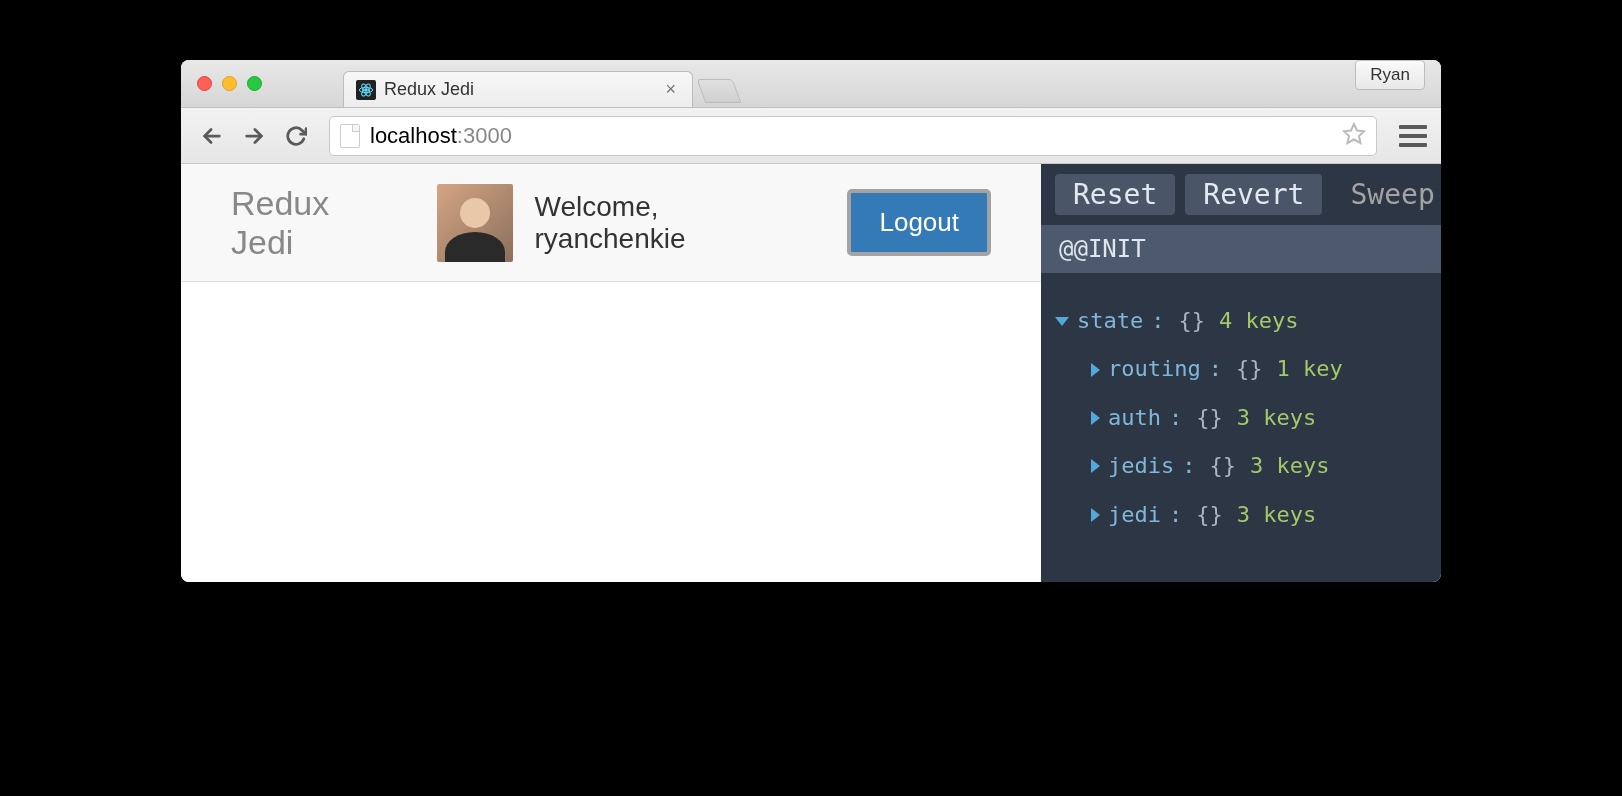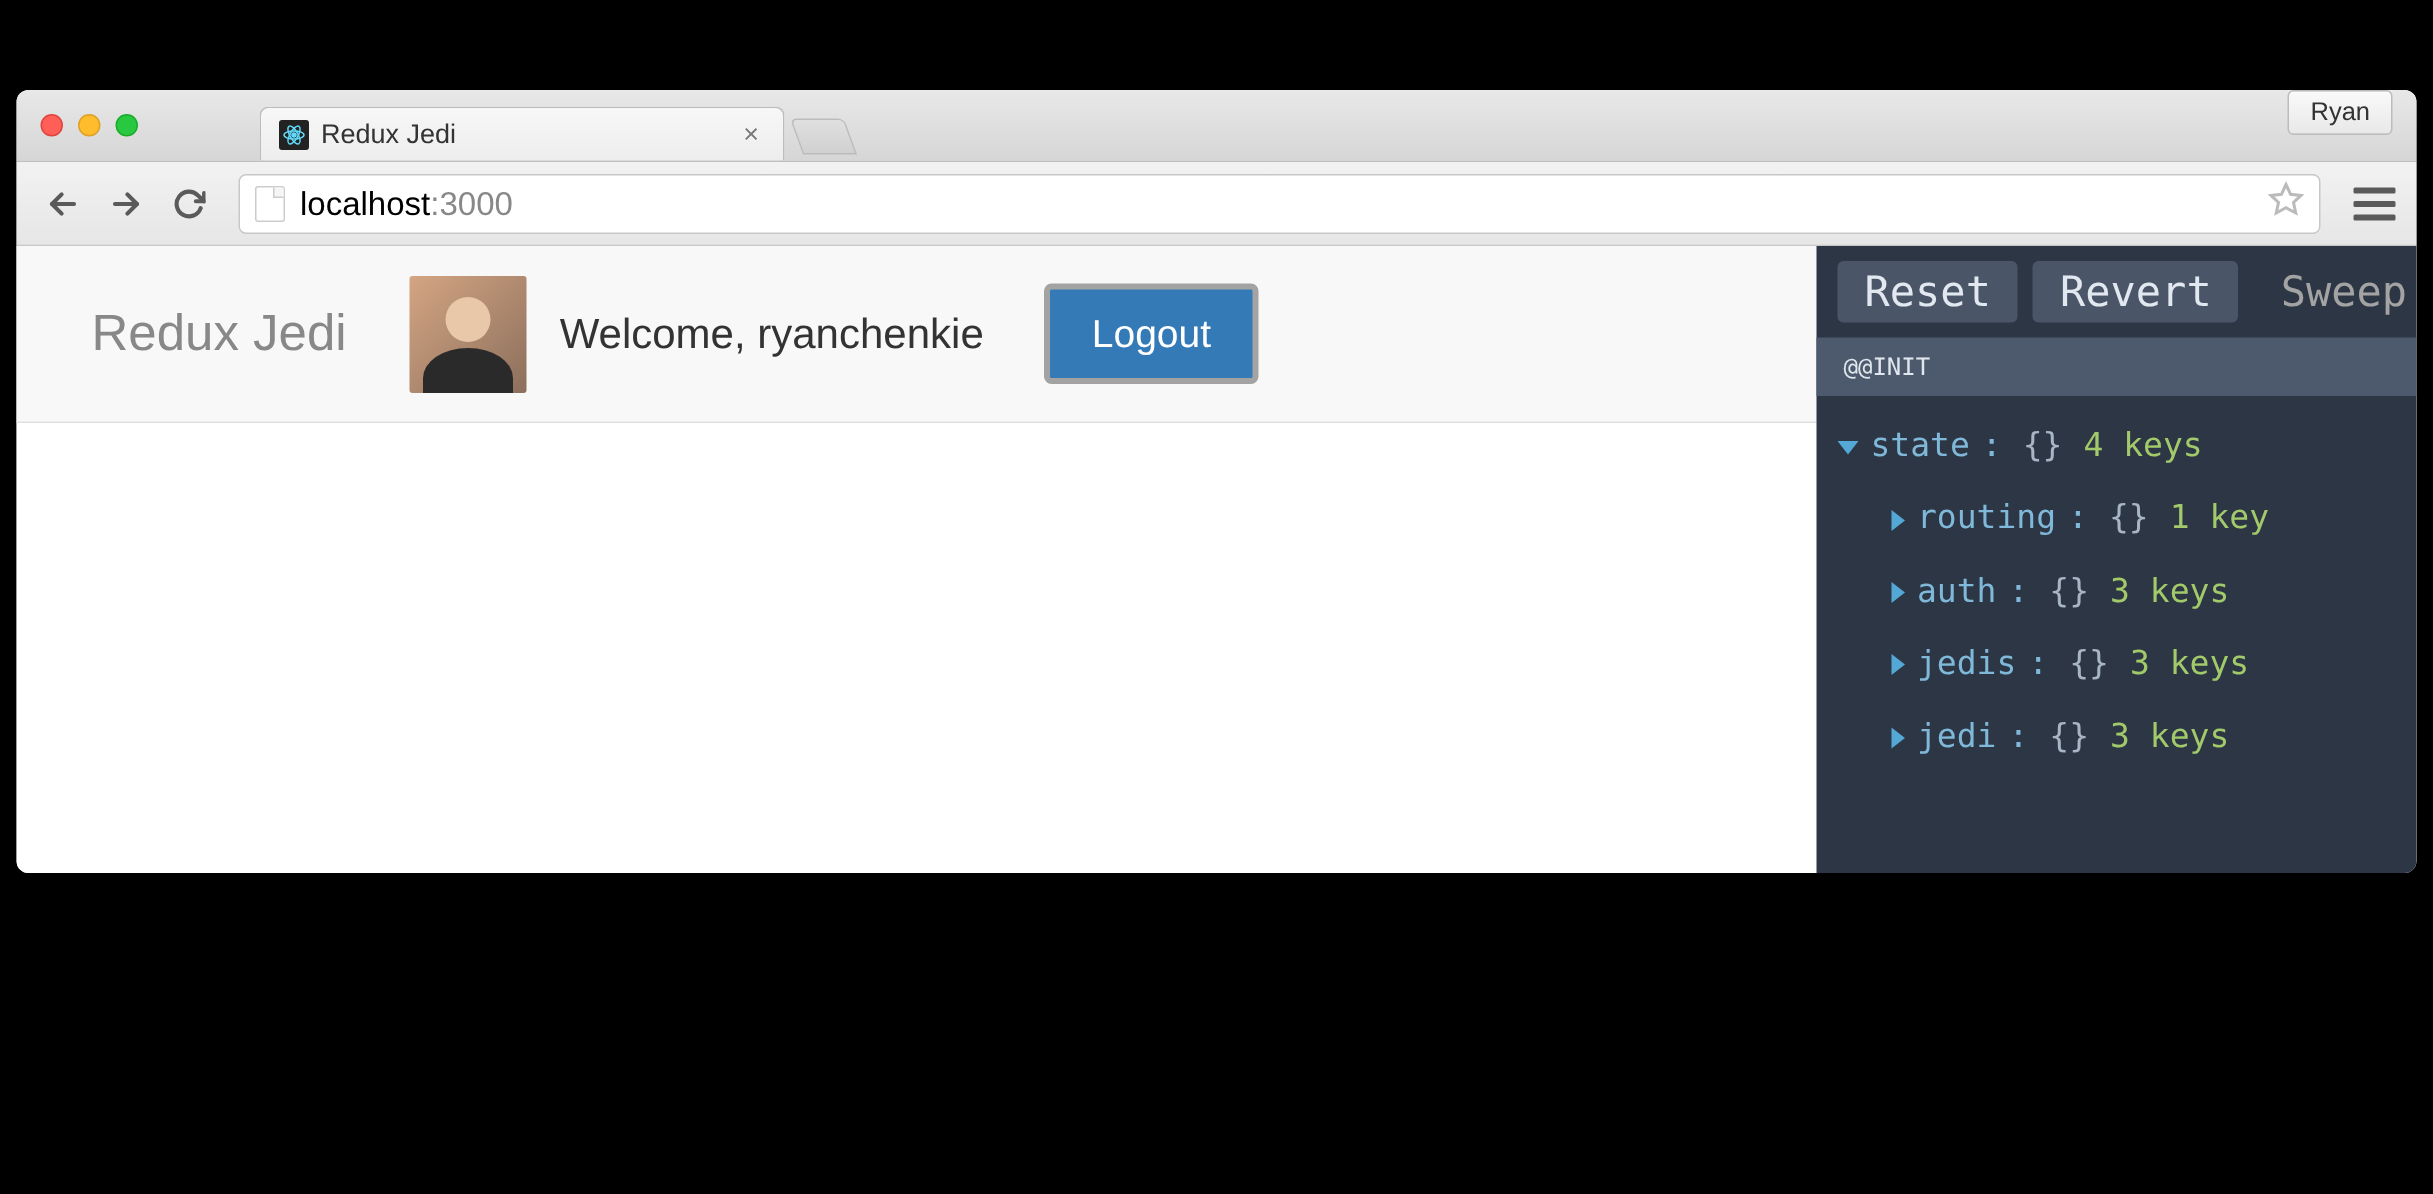--- a/index.html
+++ b/index.html
@@ -7,21 +7,21 @@
       background: #000;
       font-family: -apple-system, BlinkMacSystemFont, "Helvetica Neue", Arial, sans-serif;
       width: 1622px;
       height: 796px;
       display: flex;
       align-items: flex-start;
       justify-content: center;
       padding-top: 60px;
     }
     .browser-window {
-      width: 1600px;
+      width: 1260px;
       background: #fff;
       border-radius: 8px;
       box-shadow: 0 20px 60px rgba(0,0,0,0.6);
       overflow: hidden;
     }
     .title-bar {
       background: linear-gradient(to bottom, #e8e8e8, #d6d6d6);
       height: 48px;
       display: flex;
       align-items: flex-end;
@@ -269,24 +269,24 @@
       cursor: pointer;
     }
     .dt-btn.disabled {
       background: transparent;
       color: #a3a3a3;
     }
     .action-row {
       background: #4d5a6e;
       padding: 10px 18px;
       color: #e0e6ed;
-      font-size: 16px;
+      font-size: 24px;
     }
     .tree {
-      padding: 10px 14px;
+      padding: 24px 14px;
       line-height: 2.2;
     }
     .tree-row {
       display: flex;
       align-items: center;
       gap: 8px;
       white-space: nowrap;
     }
     .tree-row.child { padding-left: 36px; }
     .arrow {

